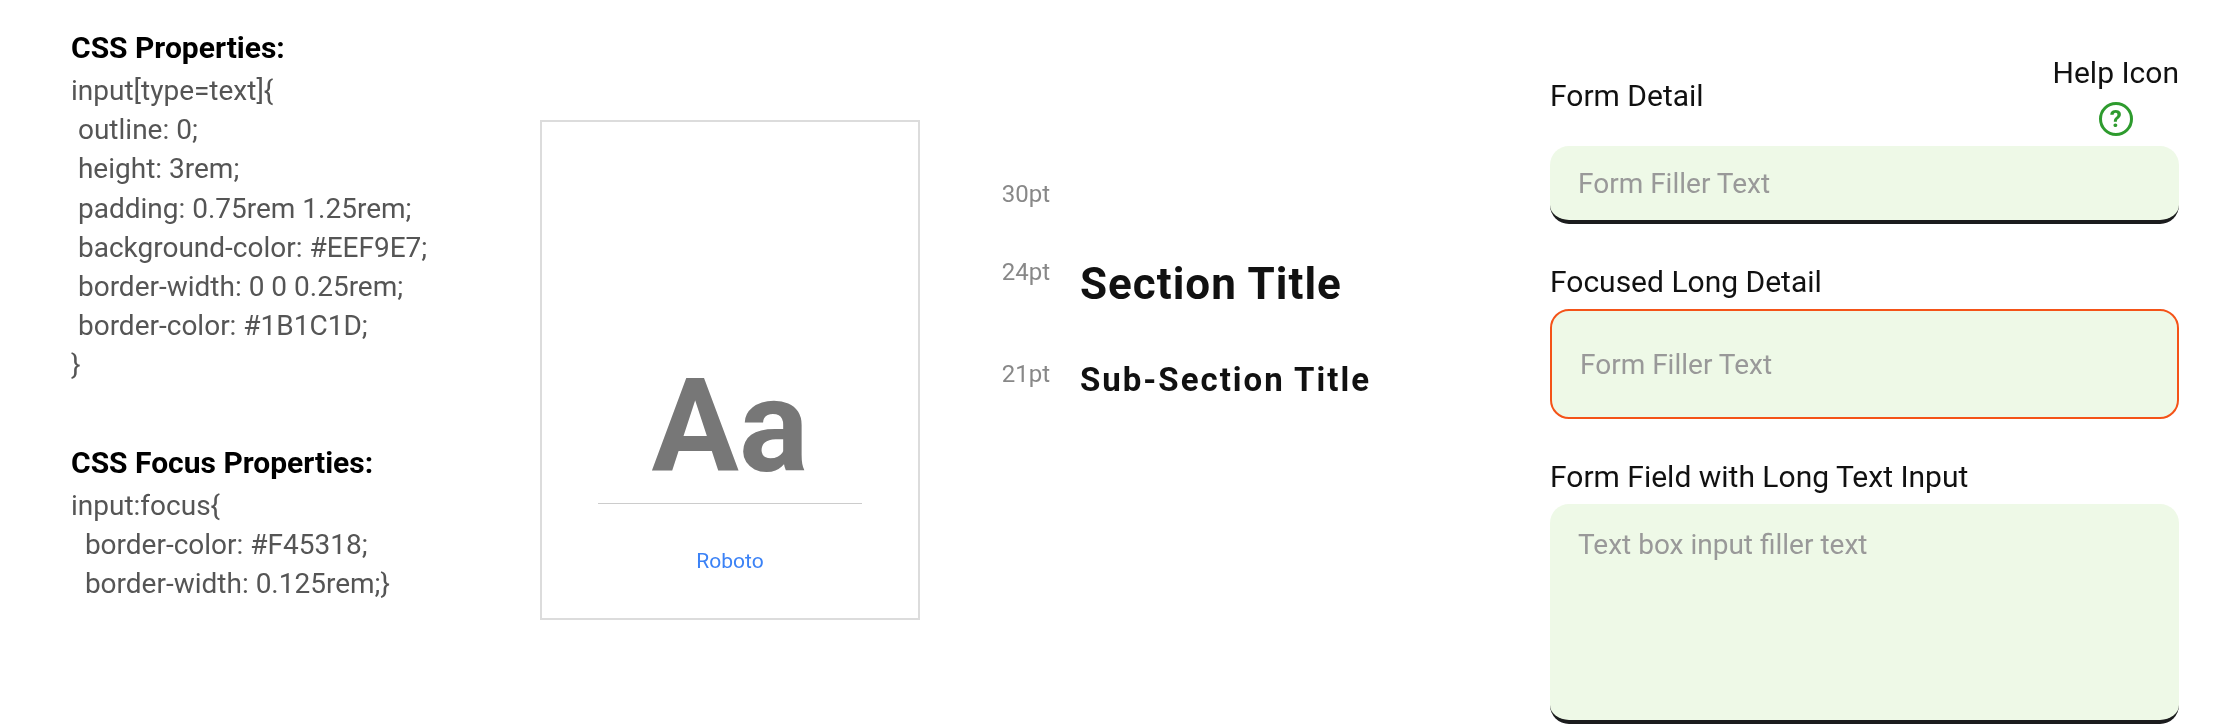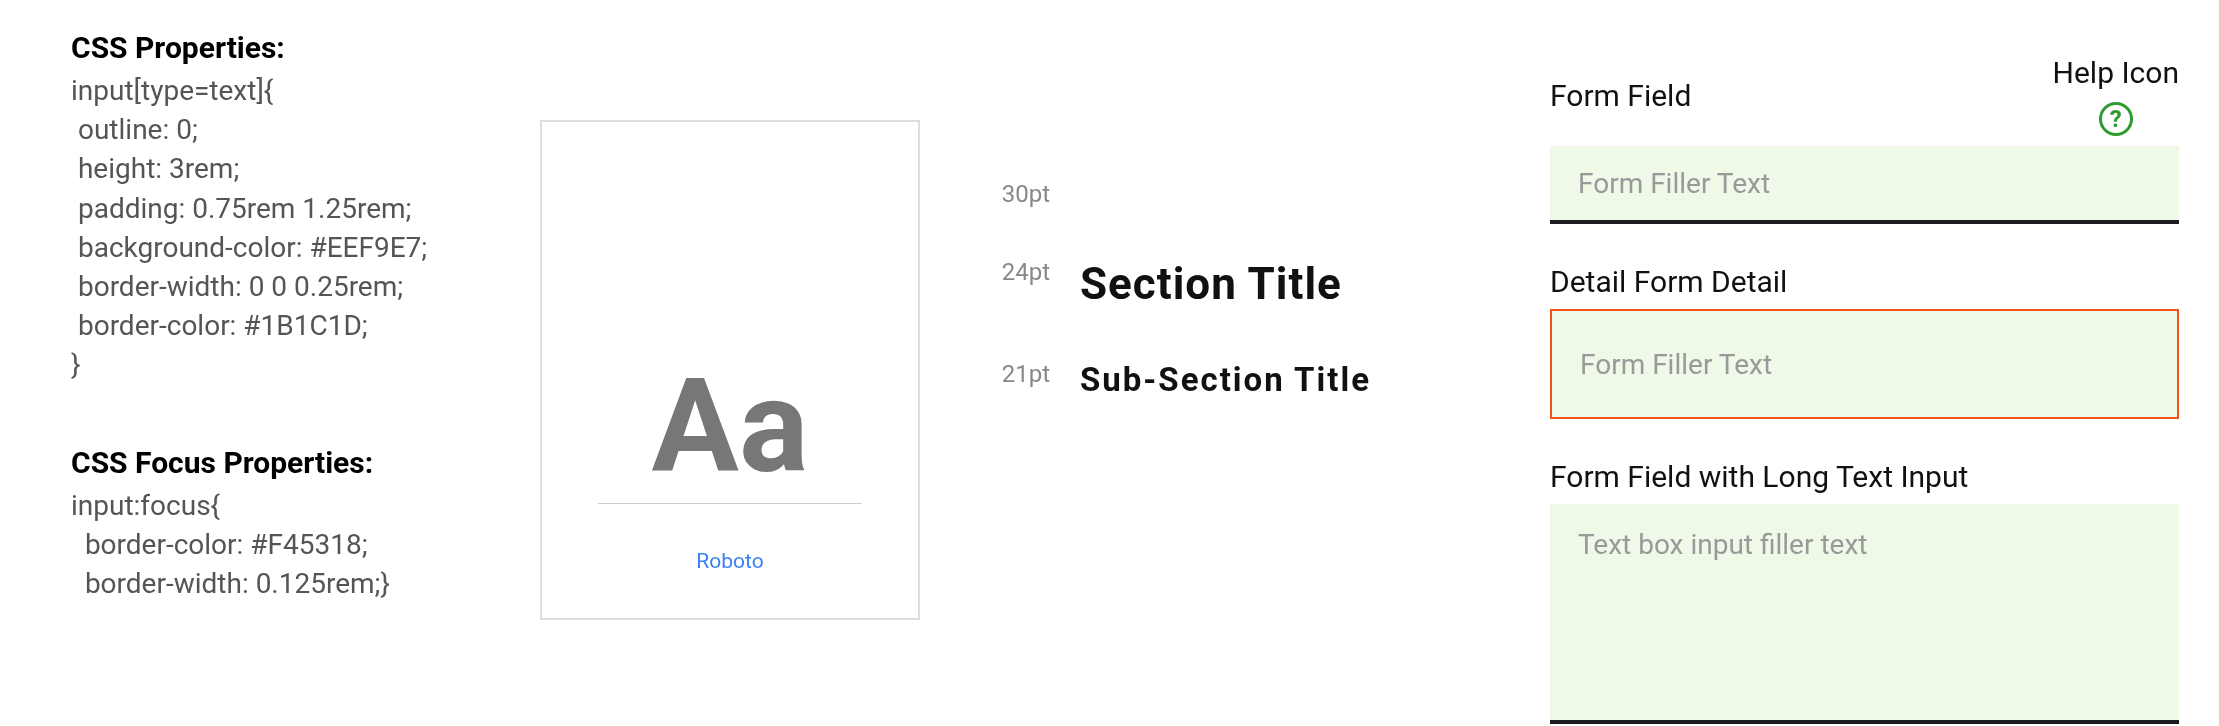--- a/index.html
+++ b/index.html
@@ -129,20 +129,21 @@
     display: flex; align-items: center; justify-content: center;
     font-size: 24px; font-weight: 700;
   }
   .input-preview {
     width: 100%;
     background: #EEF9E7;
     font-size: 28px;
     color: #999;
     display: flex;
     align-items: flex-start;
+    border-radius: 19px;
   }
   .ip-text {
     height: 78px;
     padding: 0 28px;
     border: 0 solid #1B1C1D;
     border-bottom-width: 4px;
     align-items: center;
   }
   .ip-focus {
     height: 110px;
@@ -203,34 +204,34 @@
     <div class="type-row">
       <div class="type-size">21pt</div>
       <div class="type-label tl-21">Sub-Section Title</div>
     </div>
   </div>
 
   <div class="col-forms">
 
     <div class="form-group">
       <div class="label-row">
-        <div class="form-label">Form Field</div>
+        <div class="form-label">Form Detail</div>
         <div class="help-wrap">
           <span class="help-text">Help Icon</span>
           <span class="help-icon">?</span>
         </div>
       </div>
       <div class="input-preview ip-text">
         <span>Form Filler Text</span>
       </div>
     </div>
 
     <div class="form-group">
       <div class="label-row">
-        <div class="form-label">Detail Form Detail</div>
+        <div class="form-label">Focused Long Detail</div>
       </div>
       <div class="input-preview ip-focus">
         <span>Form Filler Text</span>
       </div>
     </div>
 
     <div class="form-group">
       <div class="label-row">
         <div class="form-label">Form Field with Long Text Input</div>
       </div>

